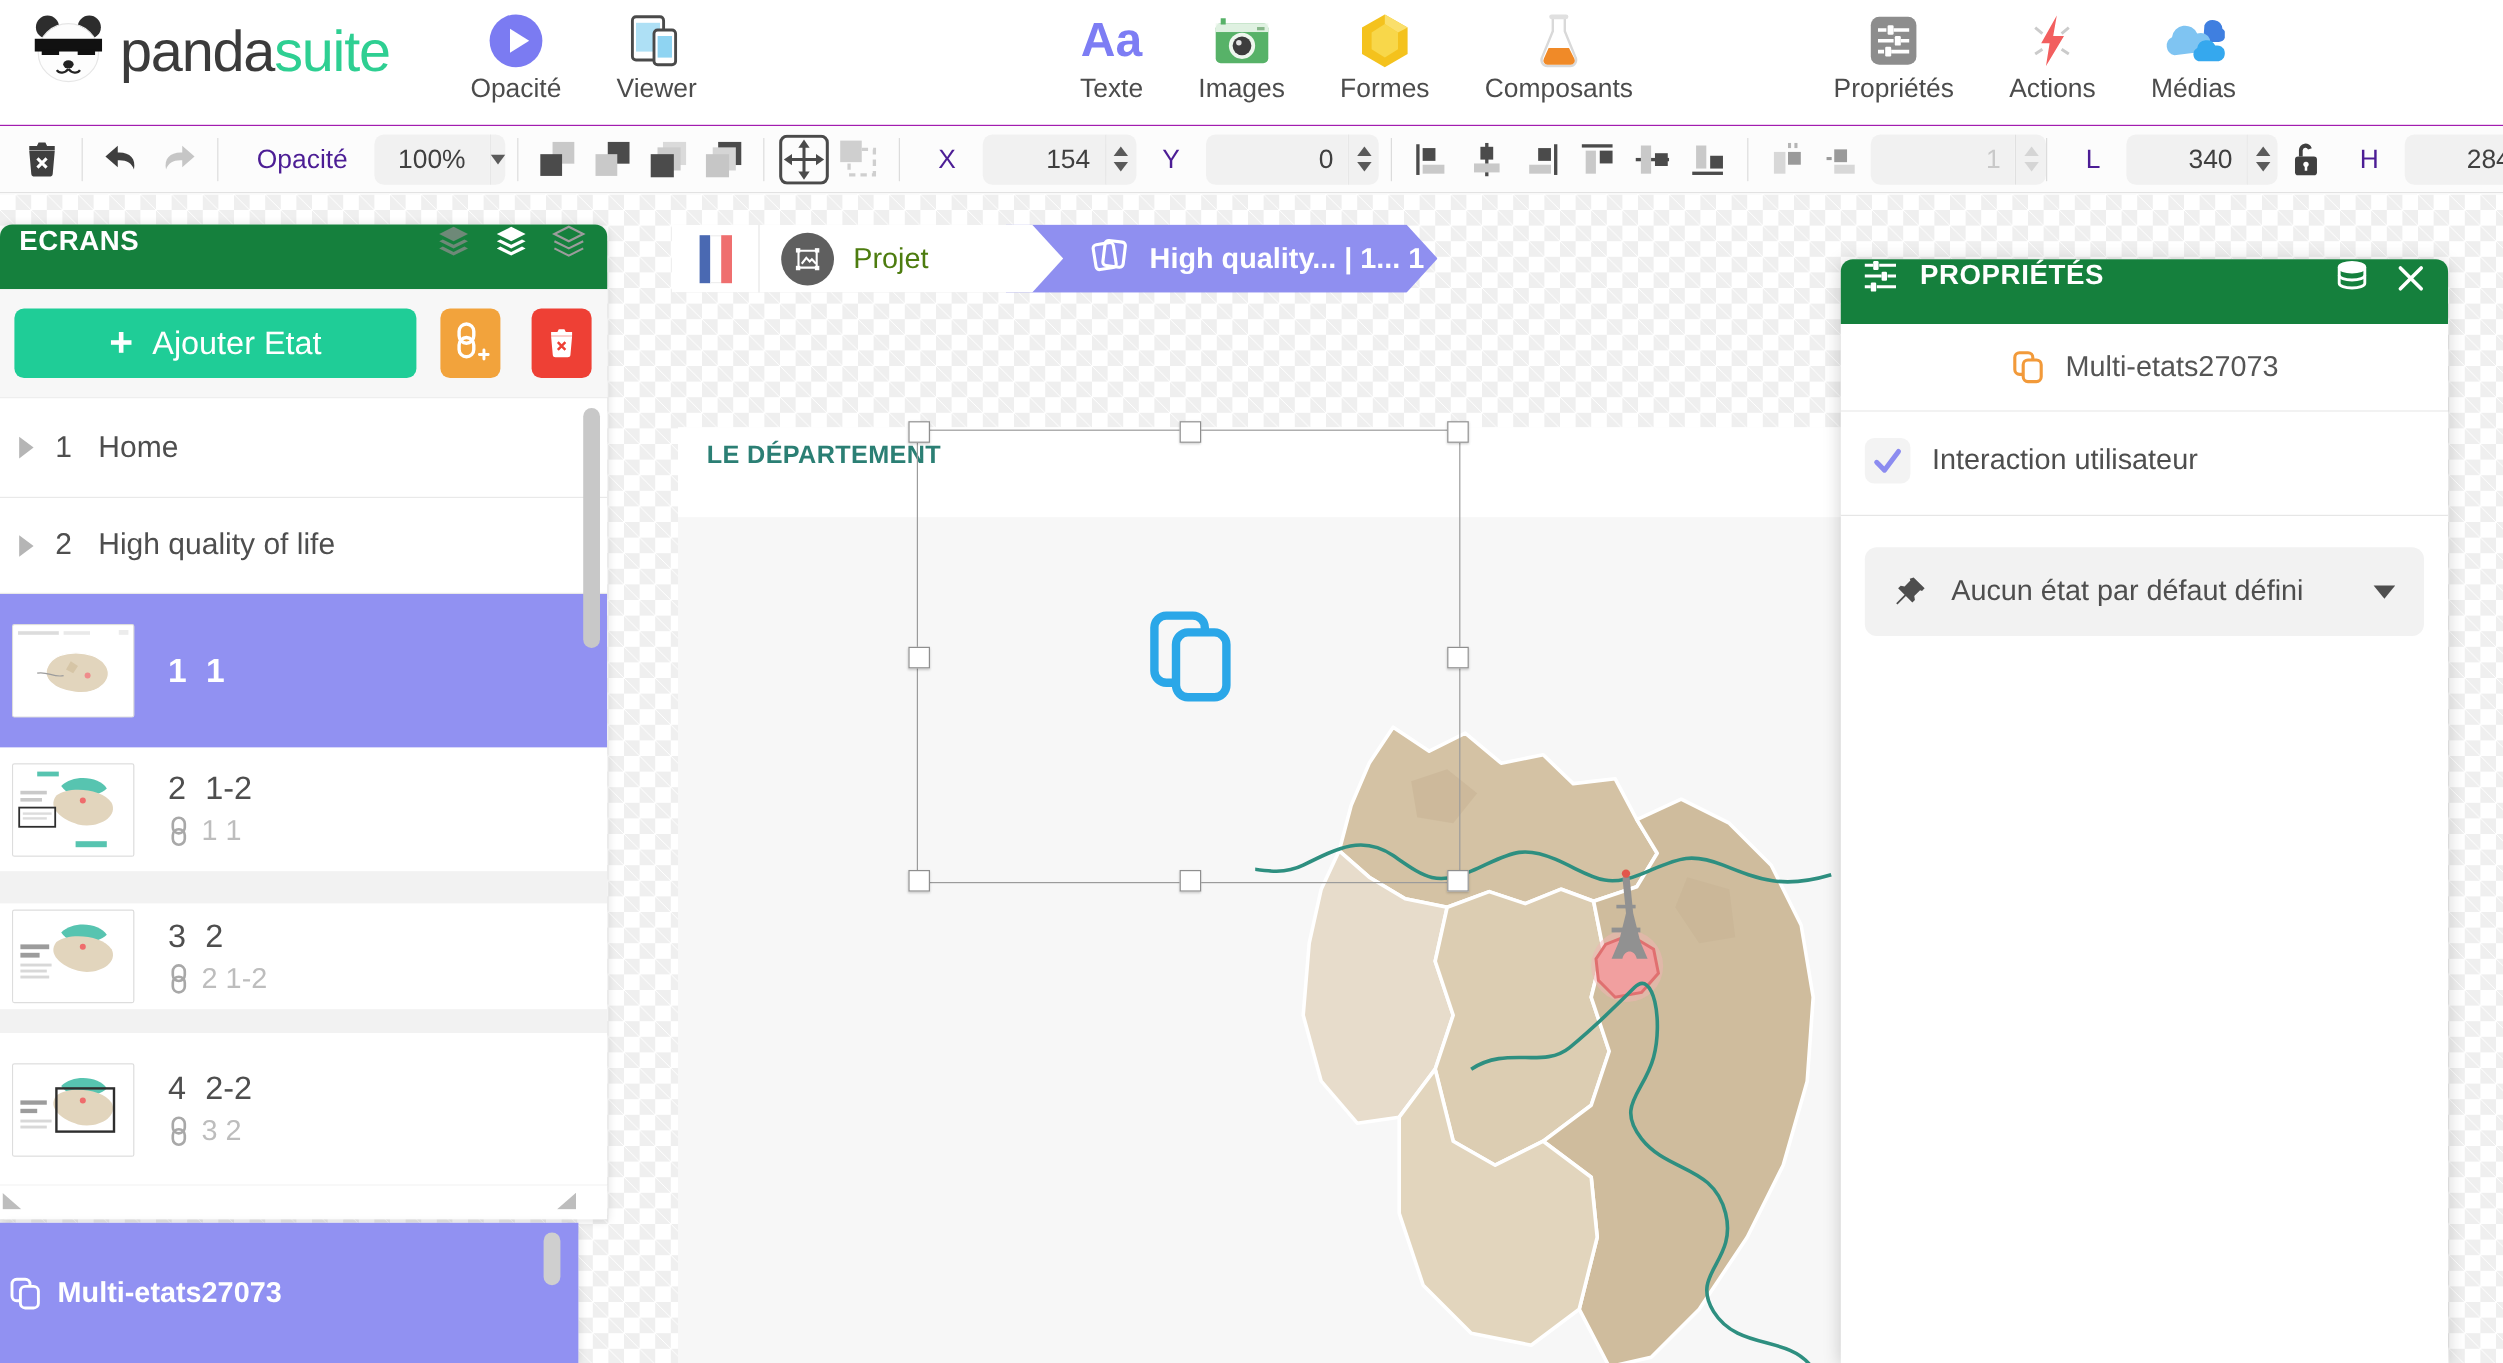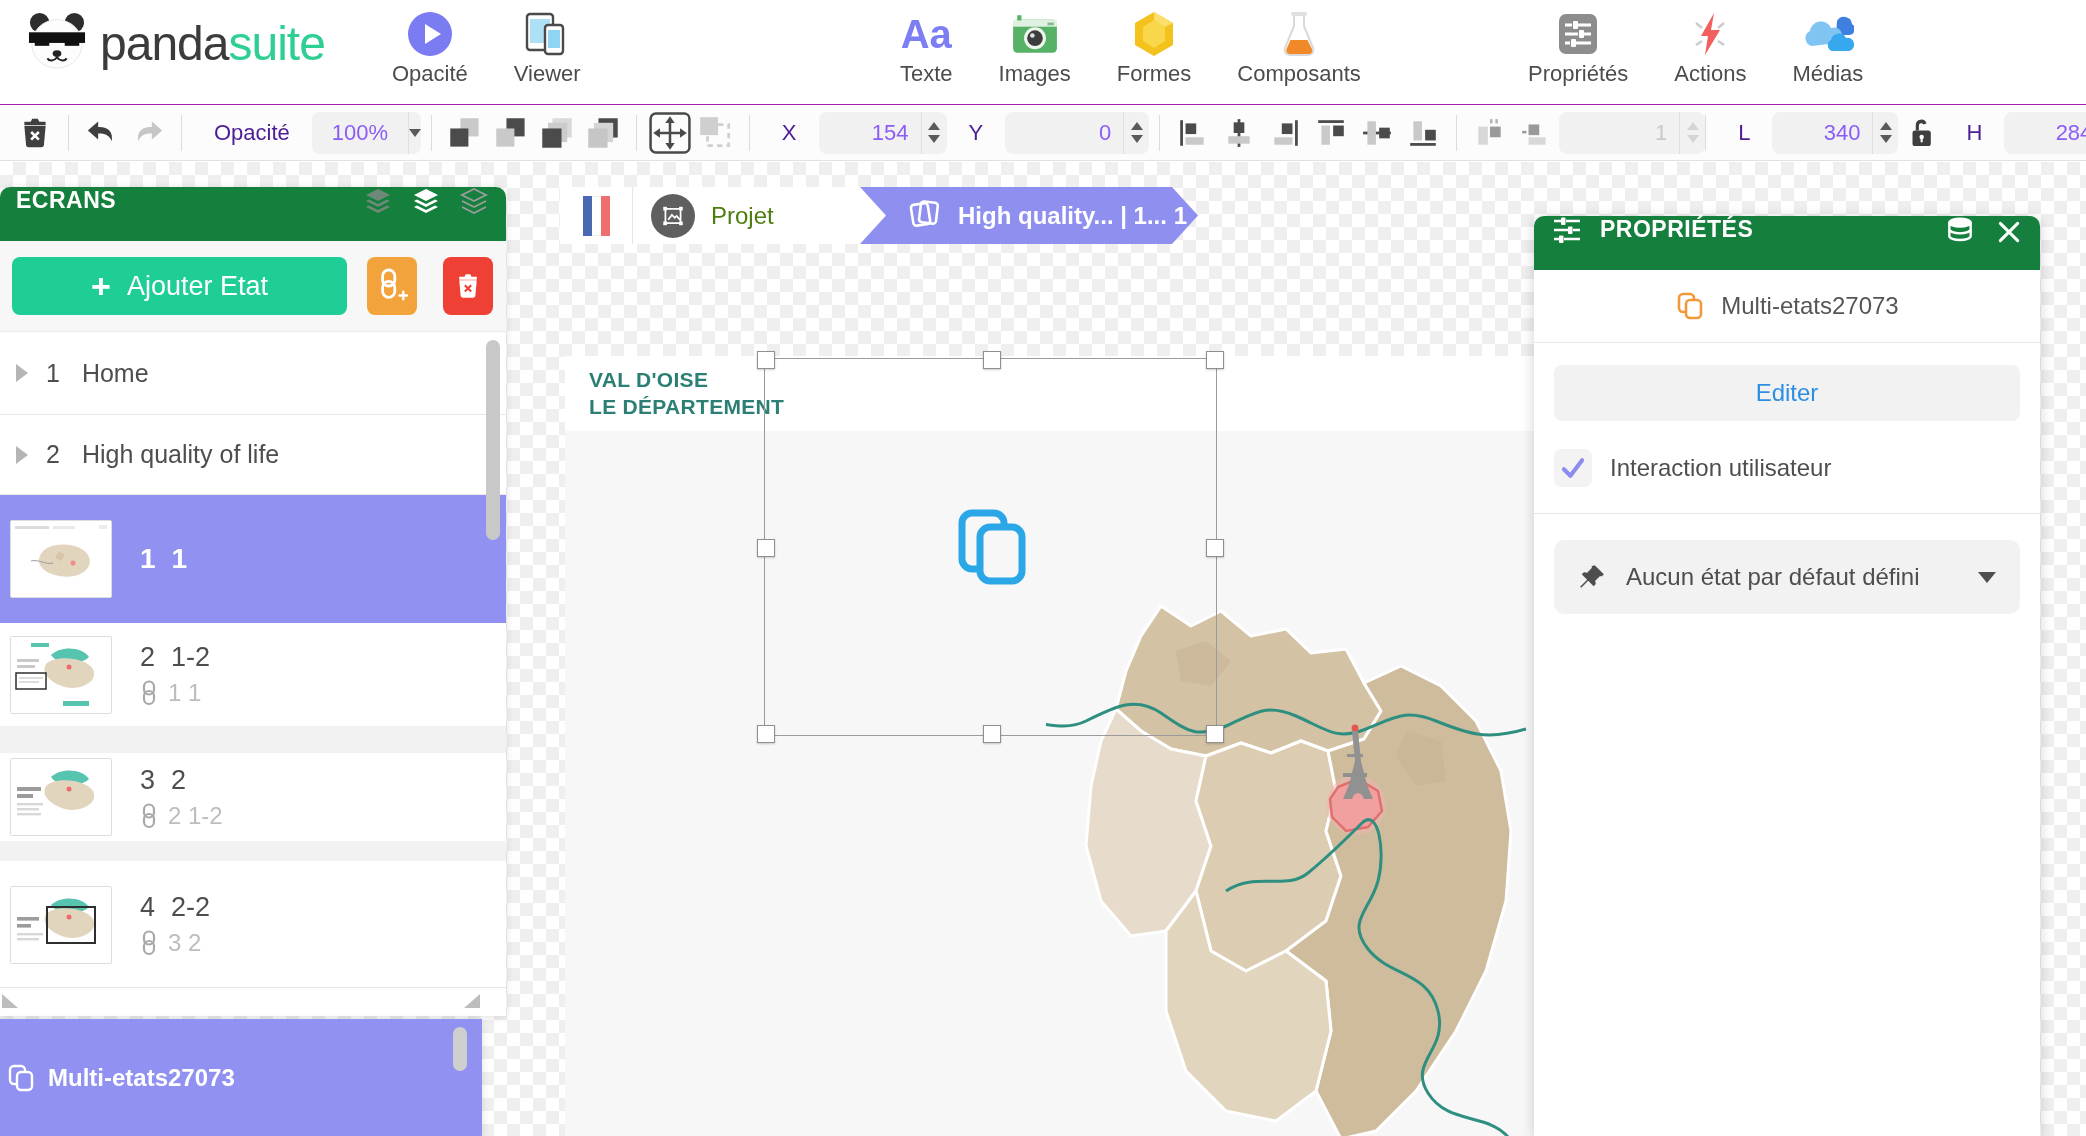--- a/index.html
+++ b/index.html
@@ -14,21 +14,21 @@
   .g1{left:392px;} .g2{left:900px;} .g3{left:1528px;}
   .tool{display:flex;flex-direction:column;align-items:center;gap:1px;color:#4c4c4c;font-size:22px;cursor:pointer;}
   .tool-icon{width:52px;height:52px;display:flex;align-items:center;justify-content:center;}
   .aa{color:#7d7df4;font-weight:bold;font-size:40px;line-height:1;}
 
   
   .bar{position:absolute;left:0;top:105px;width:100%;height:56px;background:#fcfcfc;border-bottom:1px solid #e2e2e2;display:flex;align-items:center;padding:0 0 0 12px;box-sizing:border-box;}
   .vdiv{width:1px;height:36px;background:#dcdcdc;margin:0 10px;flex:none;}
   .tbtn{width:46px;height:46px;display:flex;align-items:center;justify-content:center;flex:none;cursor:pointer;}
   .lbl{color:#4c1d95;font-size:22px;margin:0 22px;flex:none;}
-  .numbox{height:42px;background:#f1f1f1;border-radius:8px 0 0 8px;display:flex;align-items:center;justify-content:flex-end;padding:0 12px;font-size:22px;color:#8b5cf6;flex:none;box-sizing:border-box;}
+  .numbox{height:42px;background:#f1f1f1;border-radius:8px 0 0 8px;display:flex;align-items:center;justify-content:flex-end;padding:0 12px;font-size:22px;color:#404040;flex:none;box-sizing:border-box;}
   .stepper{height:42px;width:25px;background:#f1f1f1;border-left:1px solid #e0e0e0;border-radius:0 8px 8px 0;display:flex;flex-direction:column;align-items:center;justify-content:center;gap:5px;flex:none;cursor:pointer;}
   .arr-up{width:0;height:0;border-left:6px solid transparent;border-right:6px solid transparent;border-bottom:8px solid #5a5a5a;}
   .arr-down{width:0;height:0;border-left:6px solid transparent;border-right:6px solid transparent;border-top:8px solid #5a5a5a;}
   .dis{color:#c9c9c9;}
   .dis-arr .arr-up{border-bottom-color:#d5d5d5;} .dis-arr .arr-down{border-top-color:#d5d5d5;}
   .ddcaret{height:42px;width:40px;background:#f1f1f1;border-left:1px solid #e0e0e0;border-radius:0 8px 8px 0;display:flex;align-items:center;justify-content:center;cursor:pointer;}
 
   
   .workspace{position:absolute;left:0;top:162px;width:100%;bottom:0;overflow:hidden;background-color:#fff;
     background-image:linear-gradient(45deg,#efefef 25%,transparent 25%,transparent 75%,#efefef 75%),
@@ -437,21 +437,20 @@
               <rect x="17.6" y="17.1" width="3.4" height="3.4" fill="#fff" stroke="none"></rect>
             </svg>
         </span>
         <span>Projet</span>
       </span>
     </div>
 
     <div class="page">
       <div class="page-head">
         <div class="page-title">
-          <div>VAL D'OISE</div>
           <div>LE DÉPARTEMENT</div>
         </div>
       </div>
     </div>
 
     <svg class="map" width="500" height="546" viewBox="0 0 500 546">
       <g stroke="#ffffff" stroke-width="3" stroke-linejoin="round">
         <path fill="#d4c2a4" d="M115,15 L145,35 175,20 205,45 240,38 265,62 300,58 318,92 335,120 318,148 282,160 255,150 225,162 195,152 160,165 125,158 95,140 70,118 80,80 95,45 Z"></path>
         <path fill="#e7dccb" d="M70,118 95,140 125,158 160,165 150,210 165,255 150,300 120,340 85,345 55,310 40,255 45,195 55,150 Z"></path>
         <path fill="#dccdb2" d="M160,165 195,152 225,162 255,150 282,160 290,200 280,240 295,285 280,330 240,360 200,380 165,360 150,300 165,255 150,210 Z"></path>
@@ -706,23 +705,20 @@
         </span>
       </div>
       <div class="pname">
         <svg width="30" height="30" viewBox="0 0 30 30" fill="none" stroke="#f29a3a" stroke-width="2.6">
             <rect x="4" y="3" width="15" height="18" rx="4"></rect>
             <rect x="11" y="9" width="15" height="18" rx="4" fill="#fff"></rect>
           </svg>
         <span>Multi-etats27073</span>
       </div>
       <div class="pbody">
-        <div class="btn-edit">
-            <span>Editer</span>
-          </div>
         <div class="chkrow">
           <span class="chk">
             <svg width="26" height="26" viewBox="0 0 20 20" fill="none" stroke="#8c8cf0" stroke-width="3.2" stroke-linecap="round" stroke-linejoin="round">
                 <path d="M3 11l5 5 9-12"></path>
               </svg>
           </span>
           <span class="chklabel">Interaction utilisateur</span>
         </div>
         <div class="pdiv"></div>
         <div class="dropdown">

